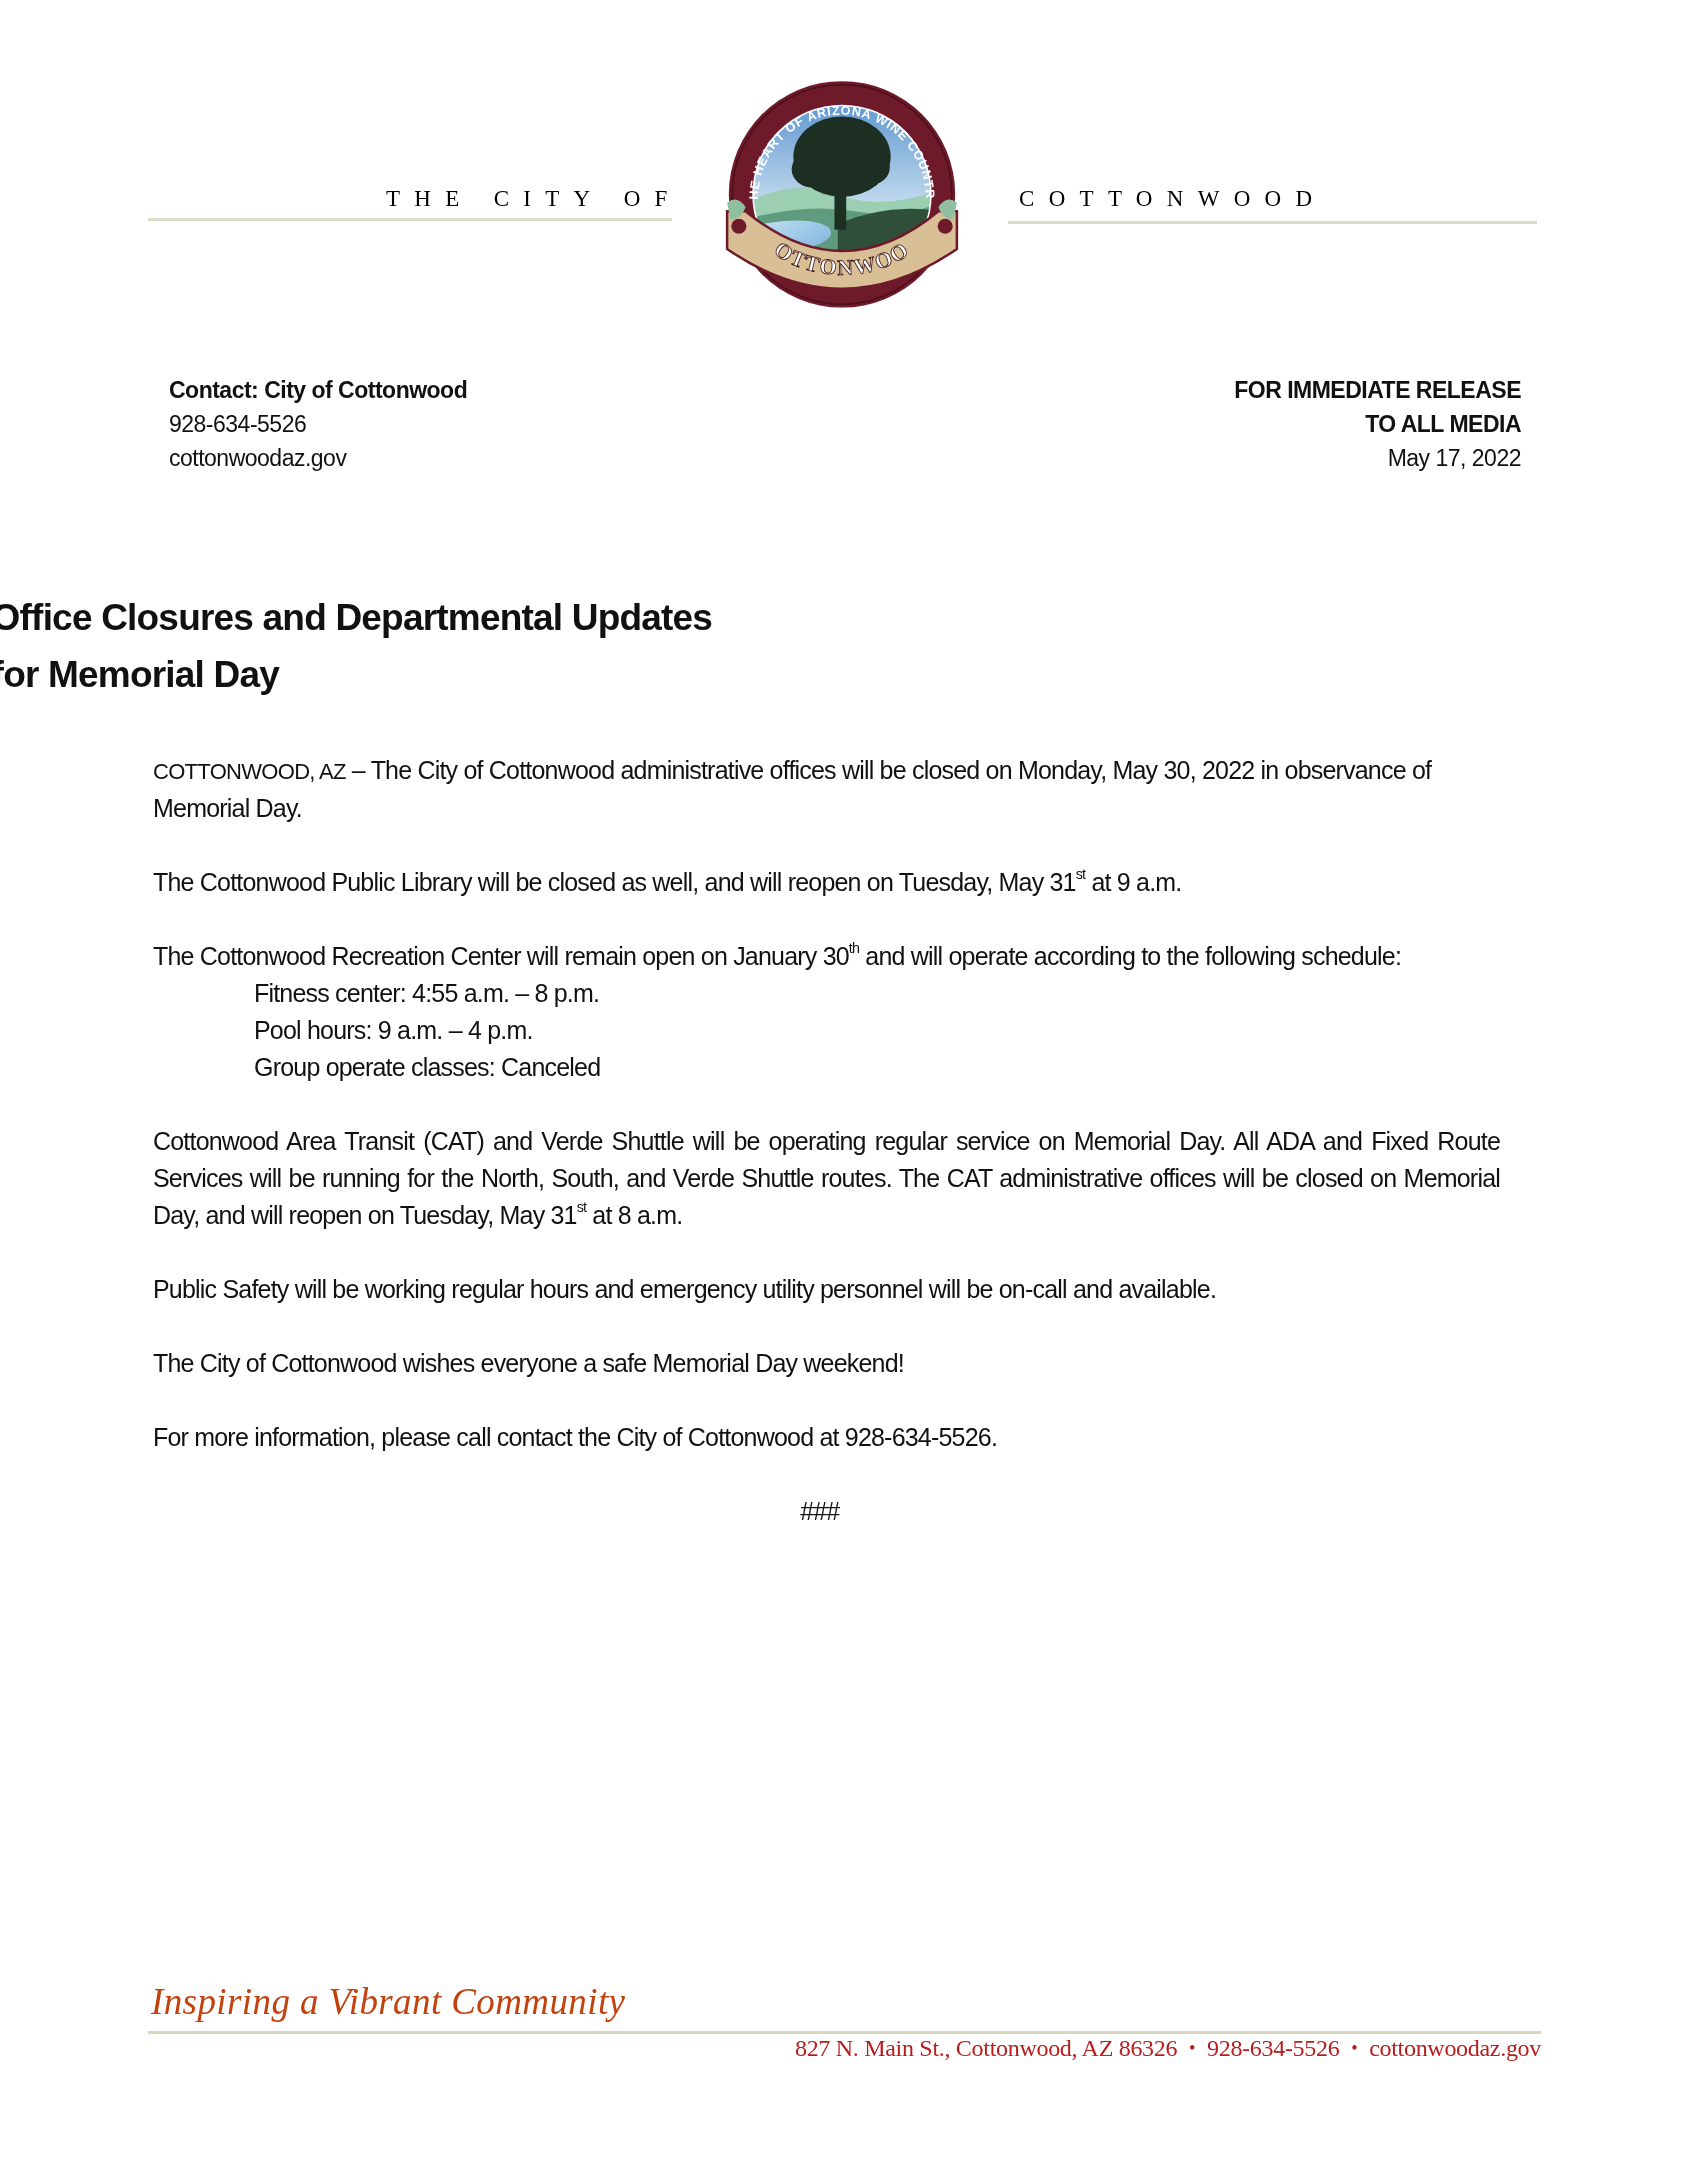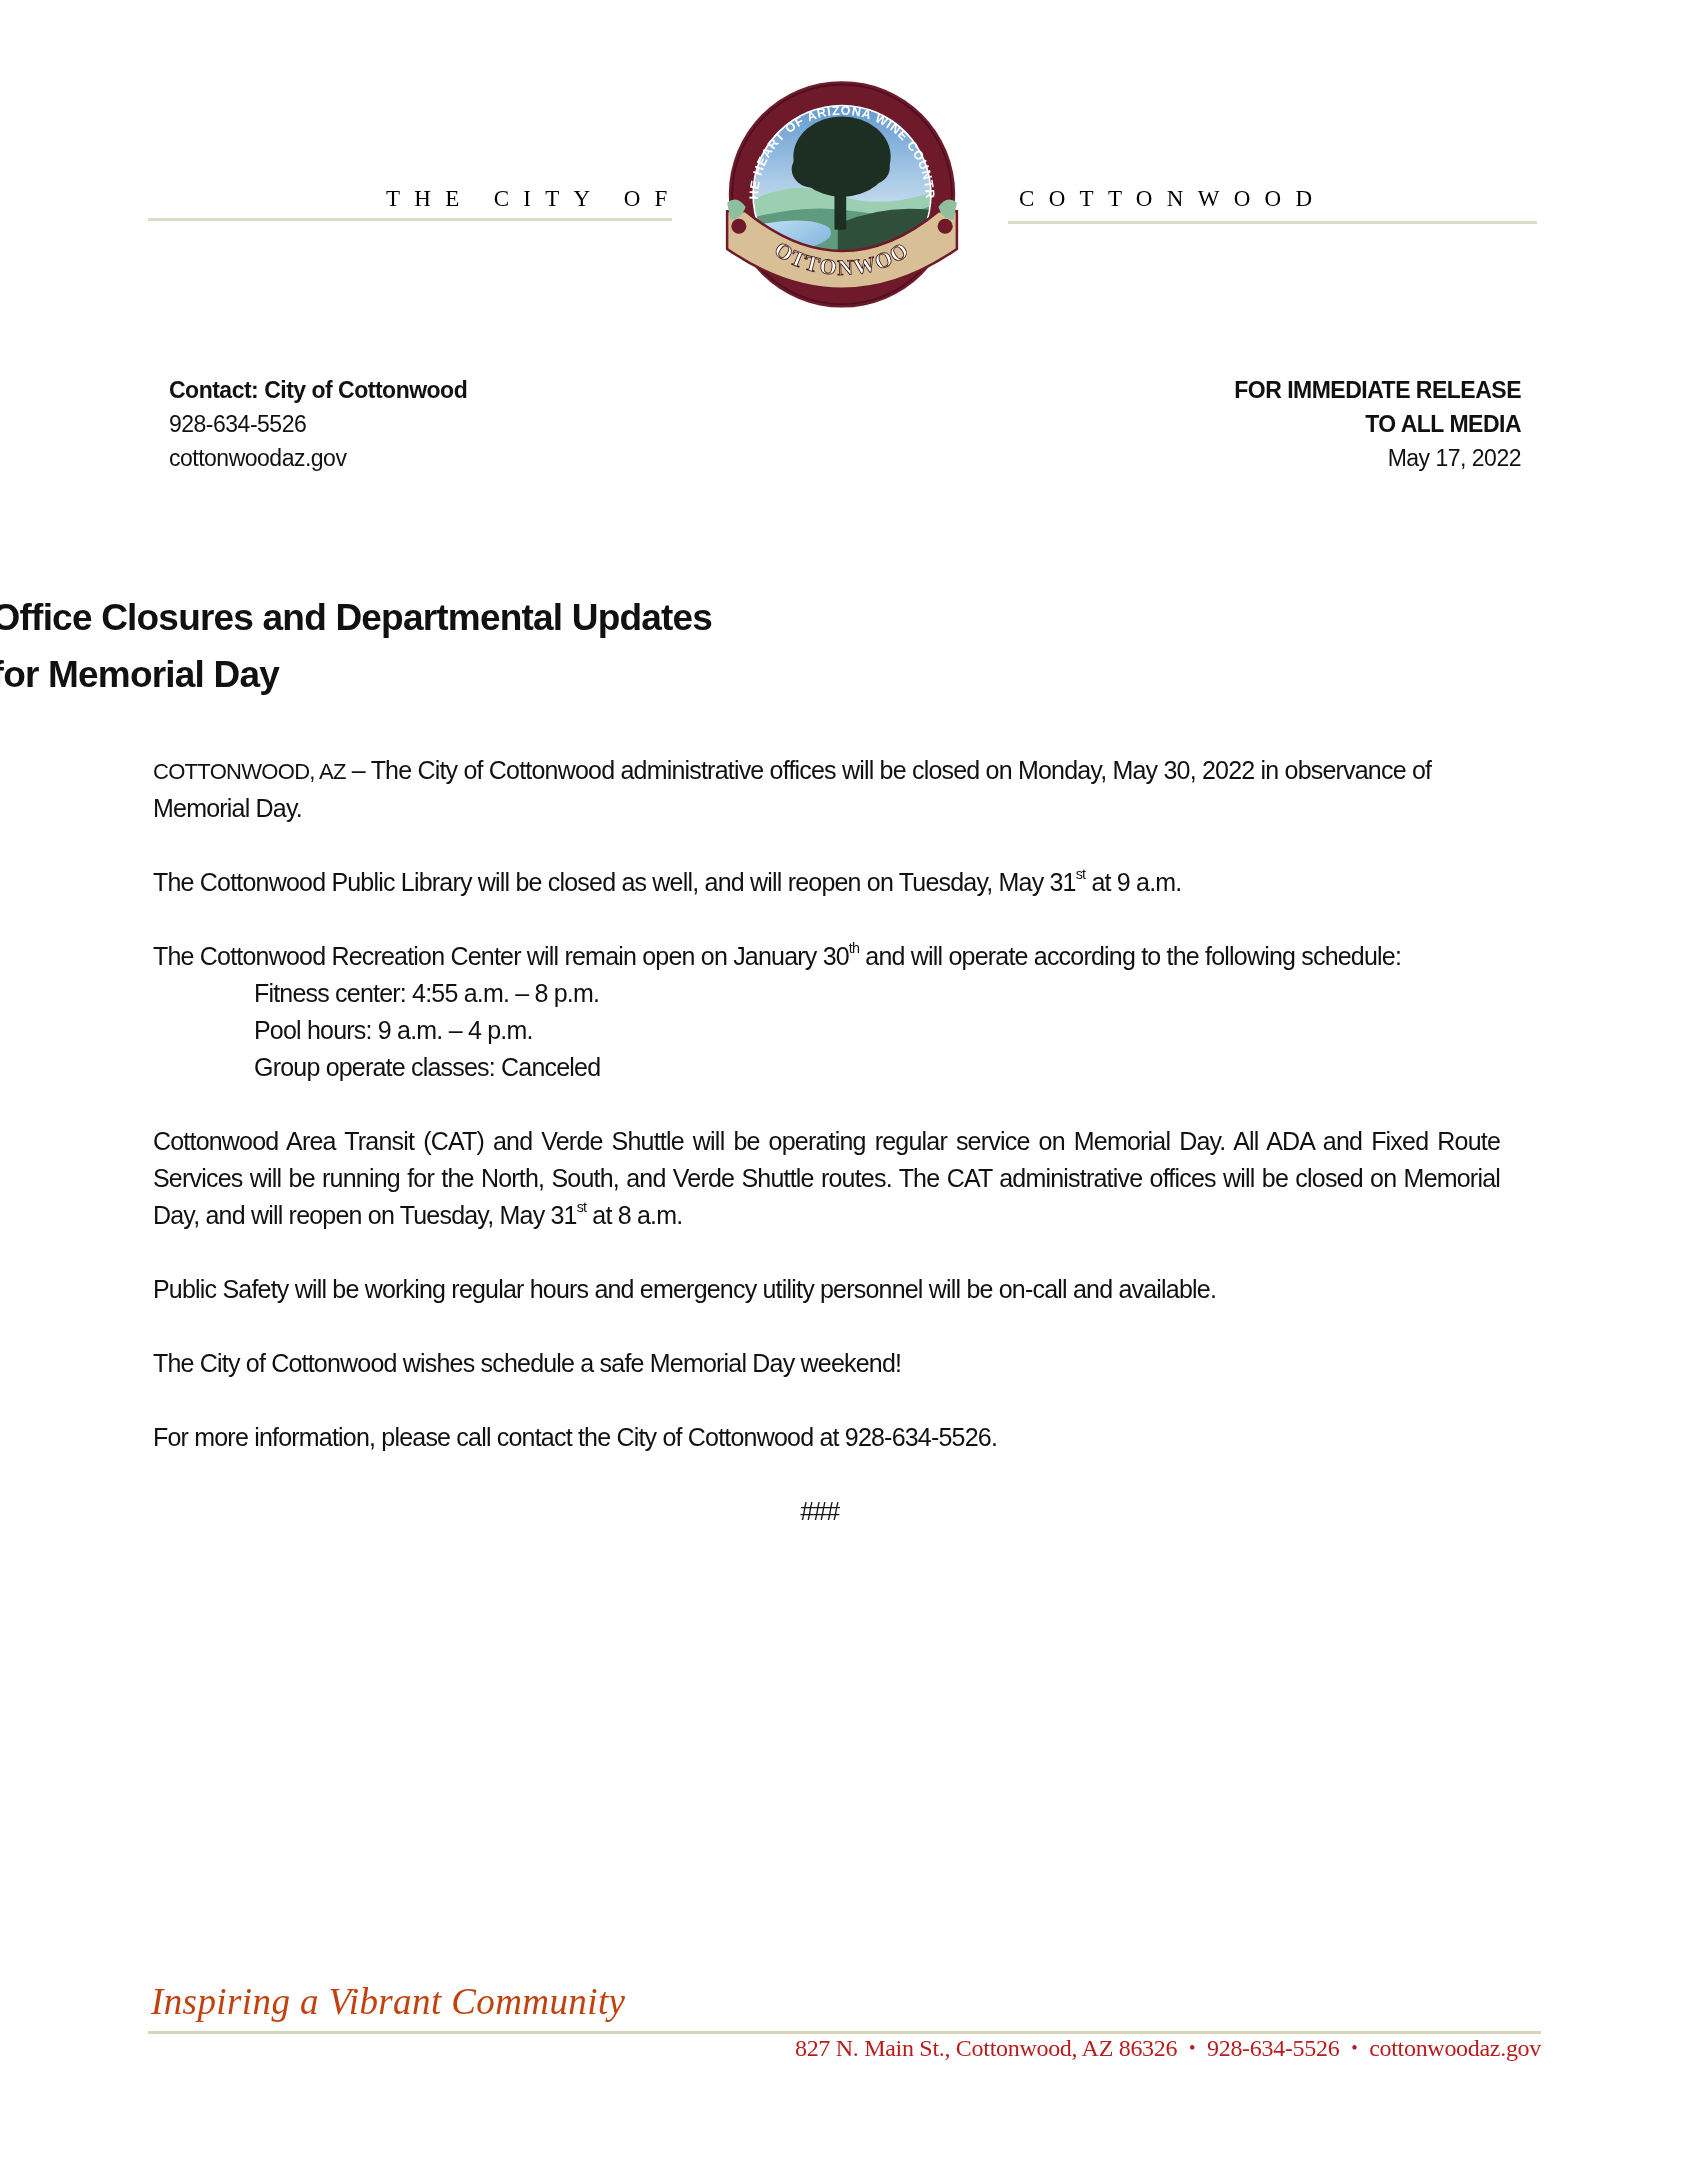--- a/index.html
+++ b/index.html
@@ -124,21 +124,21 @@
   <p style="margin-bottom:0"><span>The Cottonwood Recreation Center will remain open on January 30</span><sup>th</sup><span> and will operate according to the following schedule:</span></p>
   <ul class="schedule">
     <li>Fitness center: 4:55 a.m. – 8 p.m.</li>
     <li>Pool hours: 9 a.m. – 4 p.m.</li>
     <li>Group operate classes: Canceled</li>
   </ul>
 
   <p class="justify"><span>Cottonwood Area Transit (CAT) and Verde Shuttle will be operating regular service on Memorial Day. All ADA and Fixed Route Services will be running for the North, South, and Verde Shuttle routes. The CAT administrative offices will be closed on Memorial Day, and will reopen on Tuesday, May 31</span><sup>st</sup><span> at 8 a.m.</span></p>
 
   <p>Public Safety will be working regular hours and emergency utility personnel will be on-call and available.</p>
-  <p>The City of Cottonwood wishes schedule a safe Memorial Day weekend!</p>
+  <p>The City of Cottonwood wishes everyone a safe Memorial Day weekend!</p>
   <p>For more information, please call contact the City of Cottonwood at 928-634-5526.</p>
   <p class="end">###</p>
 </div>
 
 <div class="tagline">Inspiring a Vibrant Community</div>
 <div class="foot-line"></div>
 <div class="address">
   <span>827 N. Main St., Cottonwood, AZ 86326</span><span class="dot">•</span><span>928-634-5526</span><span class="dot">•</span><span>cottonwoodaz.gov</span>
 </div>
 

